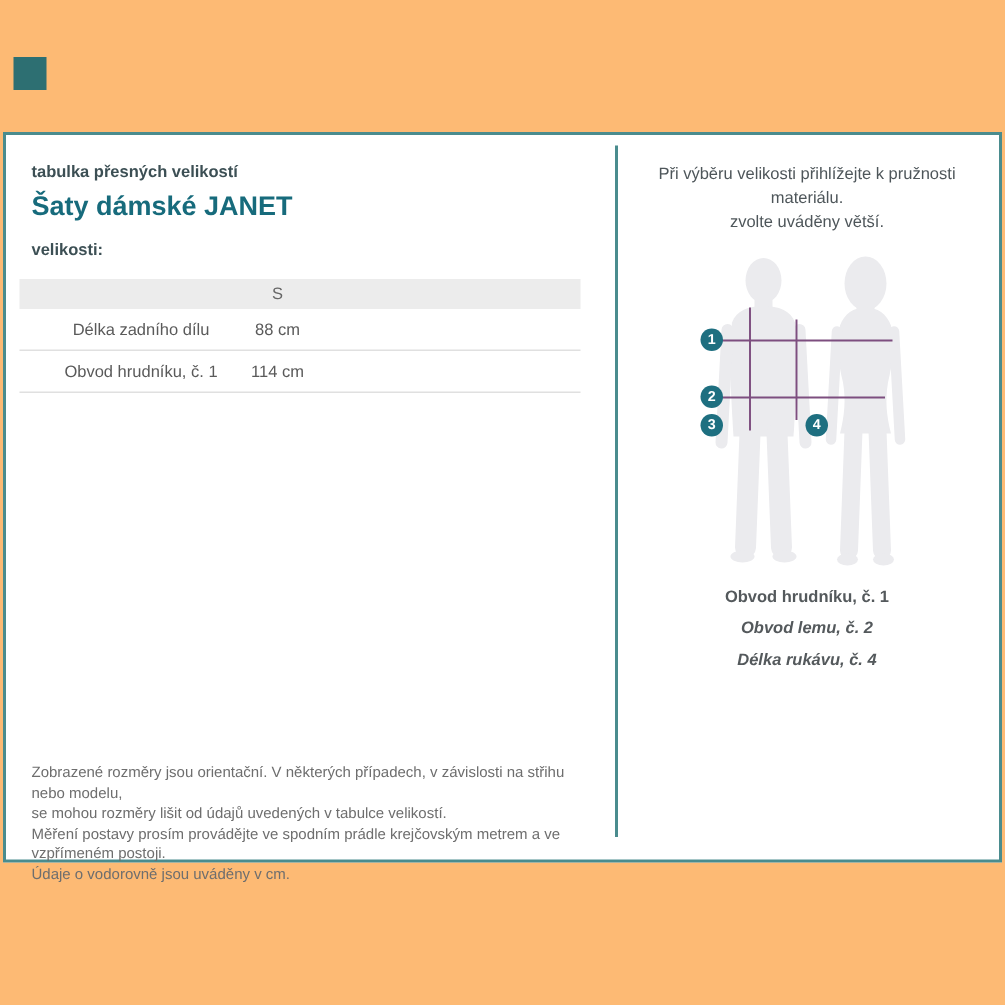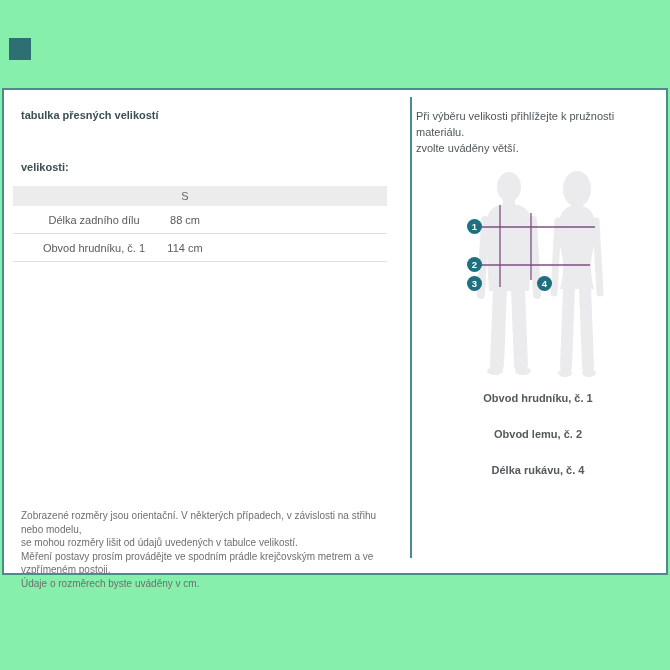--- a/index.html
+++ b/index.html
@@ -1,17 +1,17 @@
 <!DOCTYPE html>
 <html><head>
 <meta charset="utf-8">
 <style>
   html,body{margin:0;padding:0;background:#fff;}
   .canvas{
-    position:relative;width:670px;height:670px;background:#86efac;
+    position:relative;width:670px;height:670px;background:#fdba74;
     font-family:"Liberation Sans", sans-serif;color:#555;overflow:hidden;
   }
   .logo{position:absolute;left:9px;top:38px;width:22px;height:22px;background:#2d6f72;}
   .outer-box{position:absolute;left:2px;top:88px;width:662px;height:483px;border:2px solid #4a8c8e;background:#fff;}
   .divider{position:absolute;left:410px;top:97px;width:2px;height:461px;background:#4a8c8e;}
 
   
   .eyebrow{position:absolute;left:21px;top:109px;font-size:11px;font-weight:bold;color:#3c4f54;}
   .product-title{position:absolute;left:21px;top:127px;margin:0;font-size:18px;font-weight:bold;color:#176b7c;}
   .sizes-label{position:absolute;left:21px;top:161px;font-size:11px;font-weight:bold;color:#3c4f54;}
@@ -19,49 +19,50 @@
   .sizes-table{position:absolute;left:13px;top:186px;width:374px;border-collapse:collapse;font-size:11px;color:#5a5a5a;}
   .sizes-table th{background:#ececec;font-weight:normal;color:#666;height:20px;padding:0;}
   .sizes-table td{height:27px;border-bottom:1px solid #e0e0e0;padding:0;}
   .col-label{width:132px;text-align:center;padding-left:15px !important;}
   .col-size{width:50px;text-align:center;}
   .col-fill{text-align:left;}
 
   .footnote{position:absolute;left:21px;top:509px;width:380px;font-size:10px;line-height:13.5px;color:#6e6e6e;}
 
   
-  .intro{position:absolute;left:416px;top:108px;width:244px;text-align:left;font-size:11px;line-height:16px;color:#4e565a;}
+  .intro{position:absolute;left:416px;top:108px;width:244px;text-align:center;font-size:11px;line-height:16px;color:#4e565a;}
 
   .figure-wrap{position:absolute;left:455px;top:165px;width:190px;height:220px;}
   .figure-wrap svg{position:absolute;left:0;top:0;}
   .marker{
     position:absolute;width:15px;height:15px;border-radius:50%;background:#1e6f80;
     color:#fff;font-size:9.5px;font-weight:bold;line-height:15px;text-align:center;
   }
   .marker-1{left:12px;top:54px;}
   .marker-2{left:12px;top:92px;}
   .marker-3{left:12px;top:111px;}
   .marker-4{left:82px;top:111px;}
 
   .measure-labels{position:absolute;left:420px;top:390px;width:236px;text-align:center;font-size:11px;color:#54595c;}
   .ml-line{line-height:16px;}
   .ml-line.bold{font-weight:bold;}
-  .ml-line.spaced{margin-top:20px;}
+  .ml-line.spaced{margin-top:5px;font-style:italic;}
 </style>
 </head>
 <body>
 
 <div class="canvas">
 
   <div class="logo"></div>
 
   <div class="outer-box"></div>
   <div class="divider"></div>
 
   <div class="eyebrow">tabulka přesných velikostí</div>
+  <h1 class="product-title">Šaty dámské JANET</h1>
   <div class="sizes-label">velikosti:</div>
 
   <table class="sizes-table">
     <thead>
       <tr>
         <th class="col-label"></th>
         <th class="col-size">S</th>
         <th class="col-fill"></th>
       </tr>
     </thead>
@@ -76,21 +77,21 @@
         <td class="col-size">114 cm</td>
         <td class="col-fill"></td>
       </tr>
     </tbody>
   </table>
 
   <div class="footnote">
     <div>Zobrazené rozměry jsou orientační. V některých případech, v závislosti na střihu nebo modelu,</div>
     <div>se mohou rozměry lišit od údajů uvedených v tabulce velikostí.</div>
     <div>Měření postavy prosím provádějte ve spodním prádle krejčovským metrem a ve vzpřímeném postoji.</div>
-    <div>Údaje o rozměrech byste uváděny v cm.</div>
+    <div>Údaje o vodorovně jsou uváděny v cm.</div>
   </div>
 
   <div class="intro">
     <div>Při výběru velikosti přihlížejte k pružnosti materiálu.</div>
     <div>zvolte uváděny větší.</div>
   </div>
 
   <div class="figure-wrap">
     <svg width="190" height="220" viewBox="0 0 190 220">
       <g fill="#ebebee" stroke="none">

